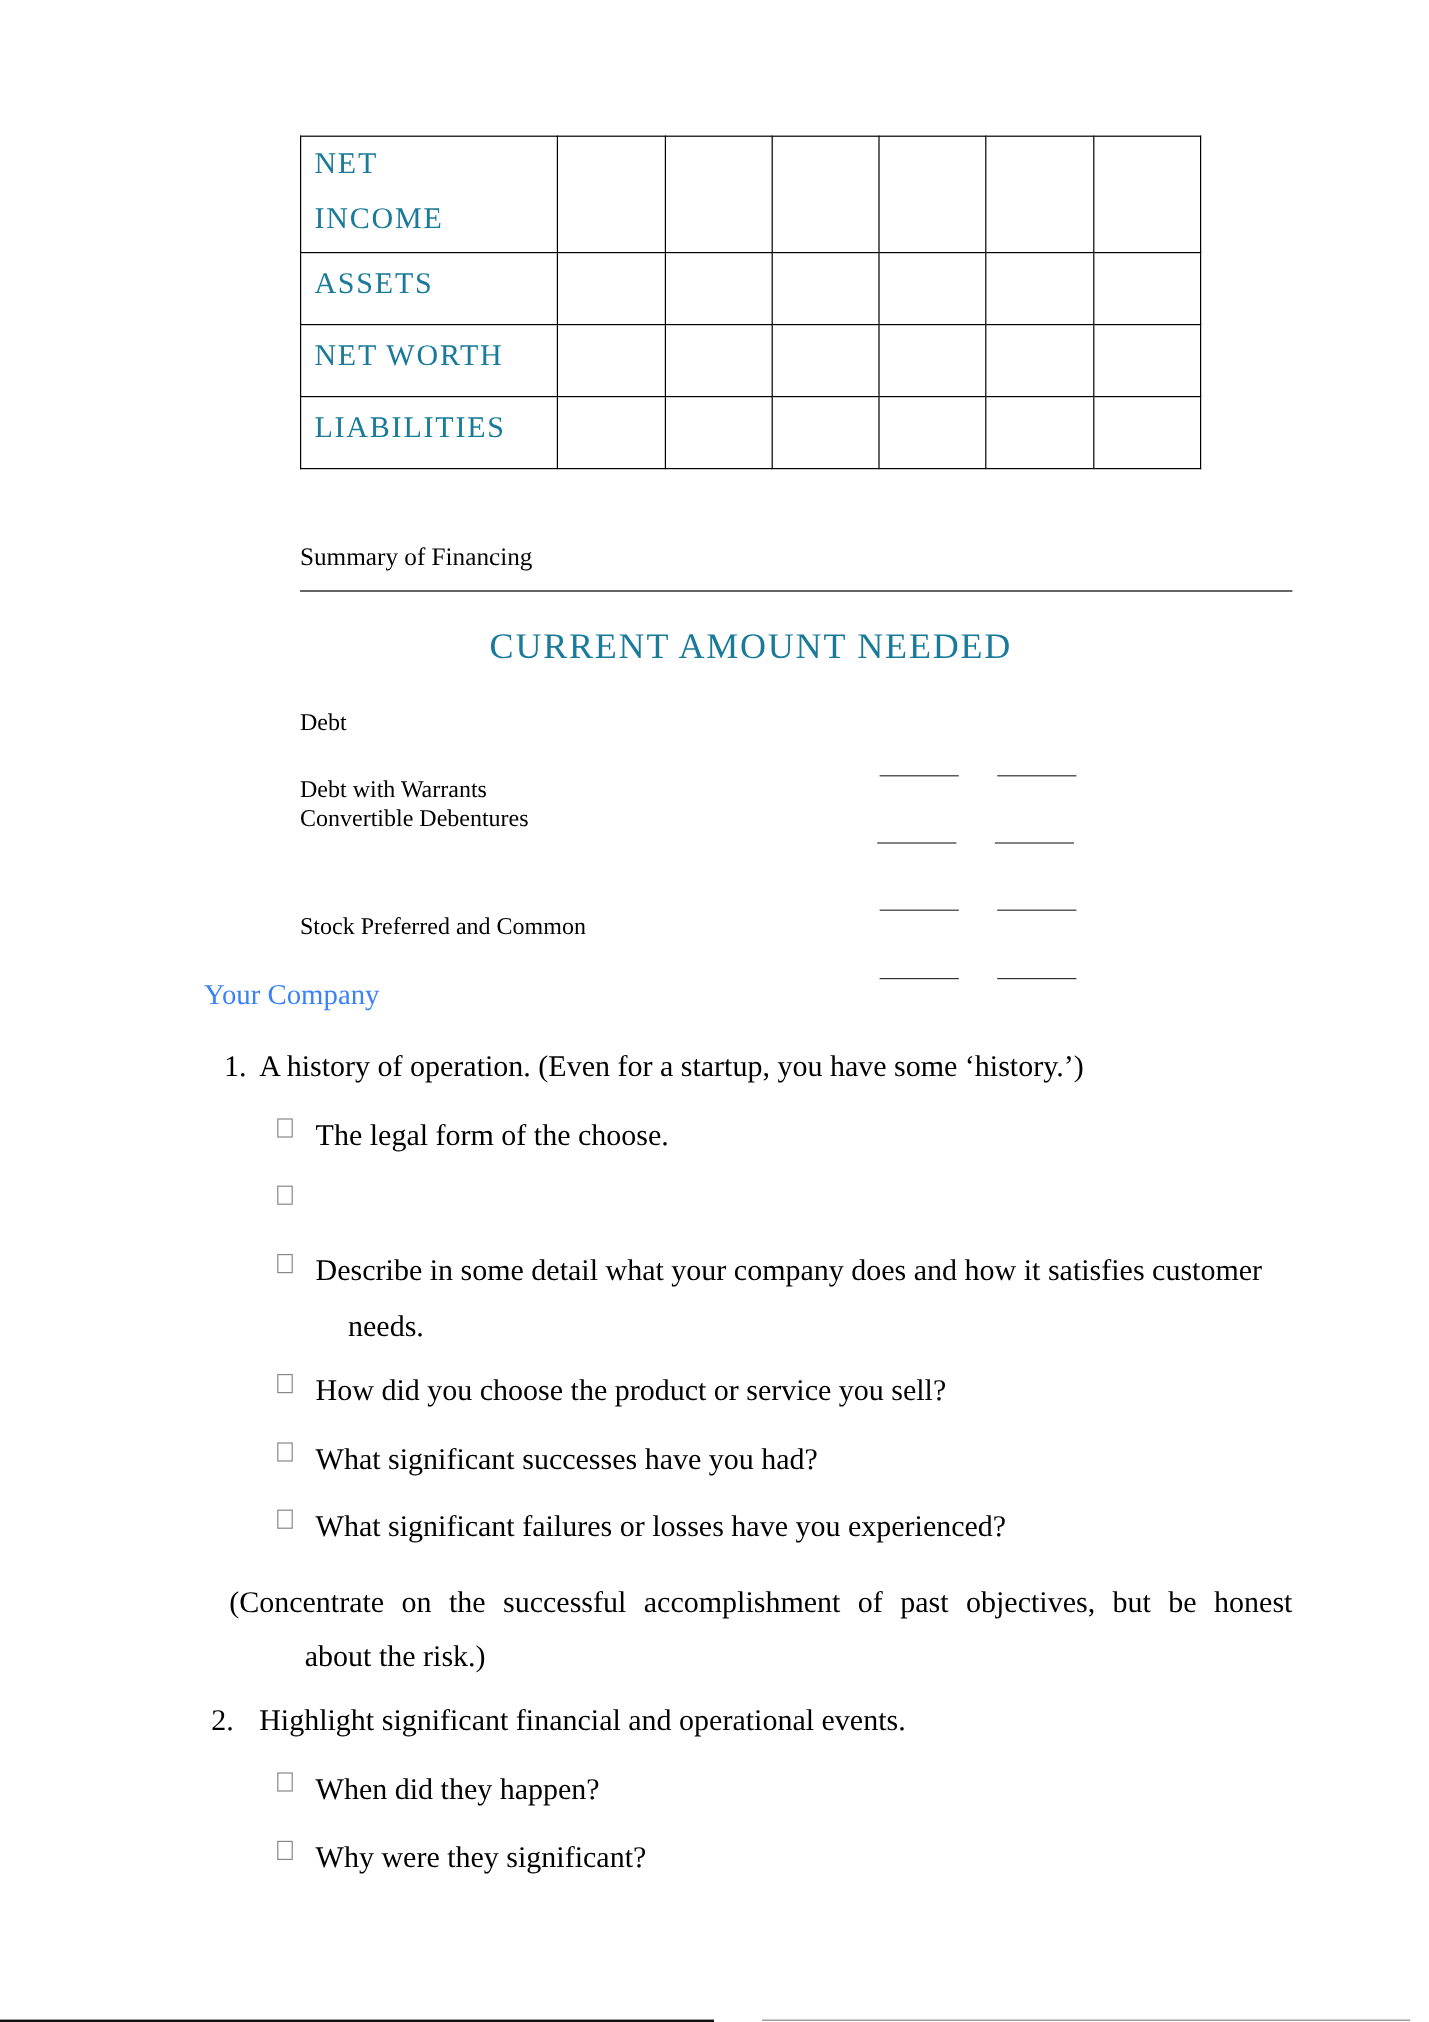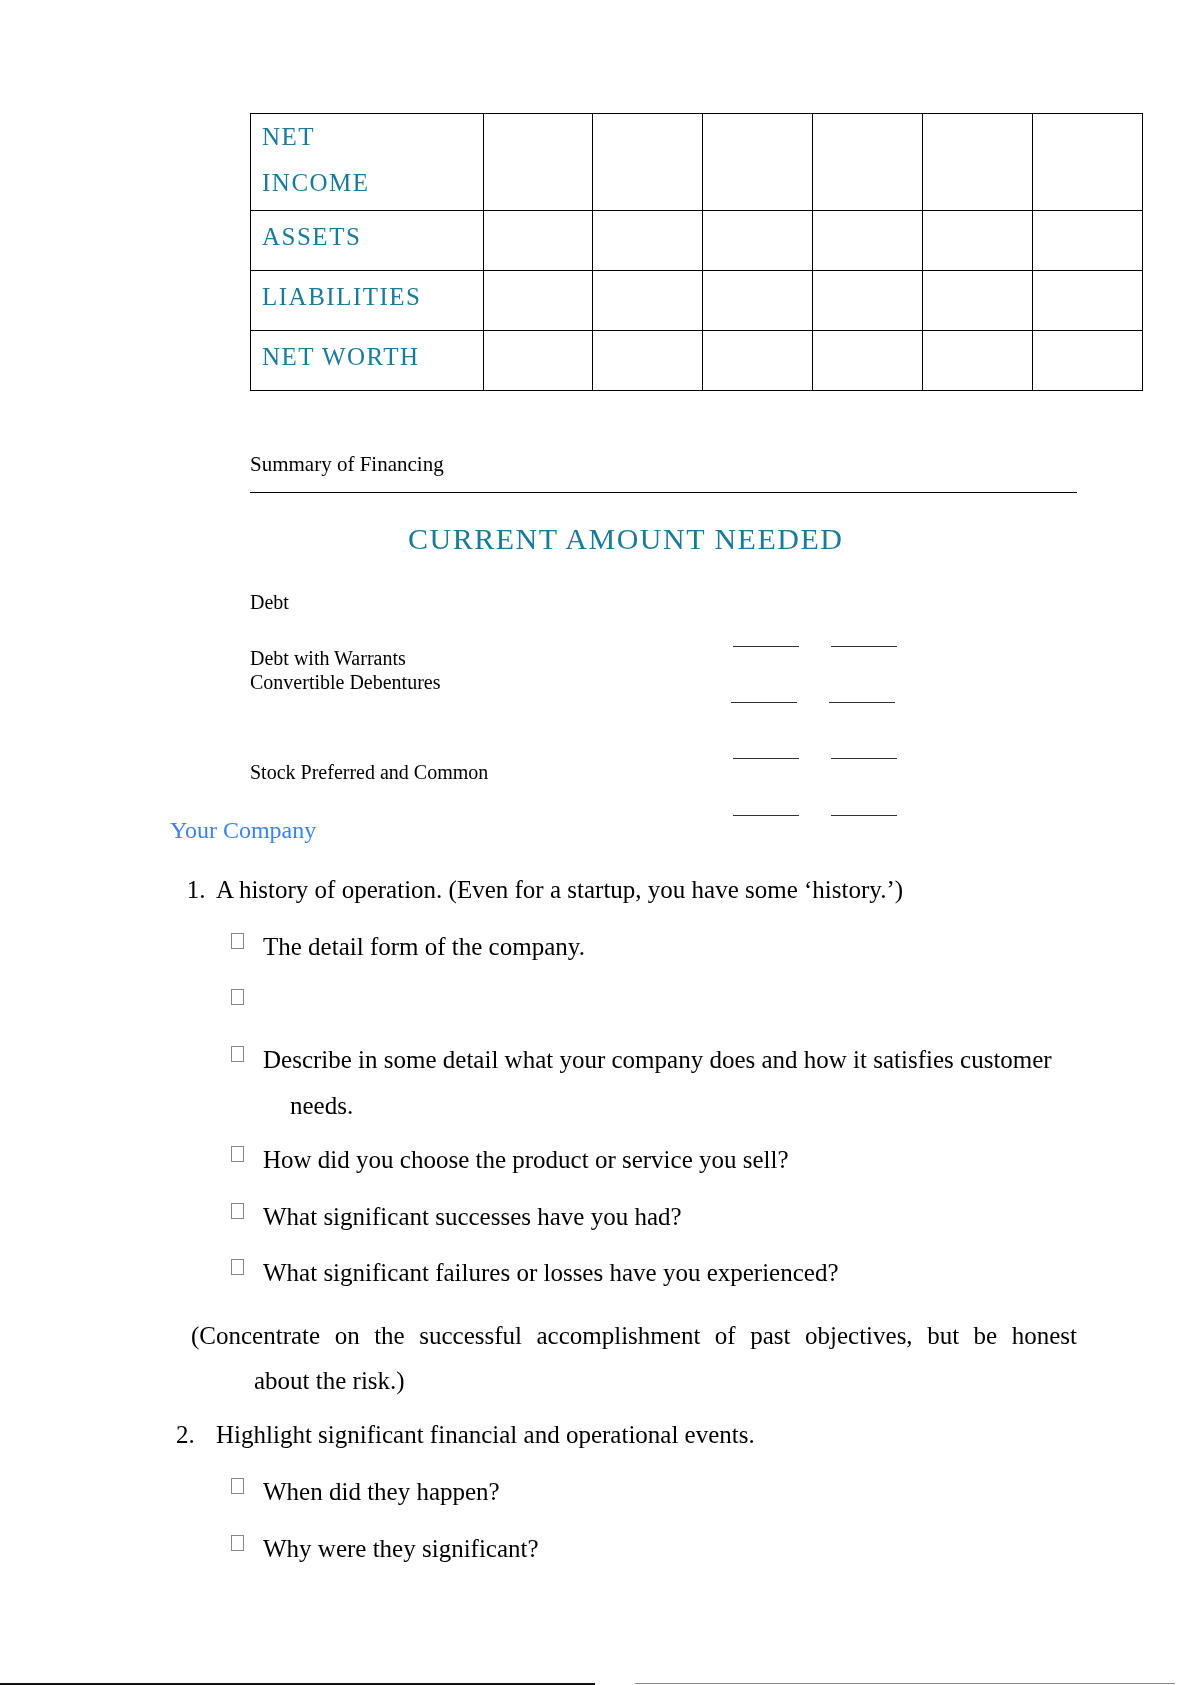--- a/index.html
+++ b/index.html
@@ -3,21 +3,21 @@
   <meta charset="utf-8">
   <style>
     html, body { margin: 0; padding: 0; background: #ffffff; }
     body {
       width: 1191px; height: 1685px; position: relative; overflow: hidden;
       font-family: "Liberation Serif", serif; color: #000;
     }
     .teal { color: #1a7a99; letter-spacing: 1.5px; }
     .fin-table {
       position: absolute; left: 250px; top: 113px;
-      border-collapse: collapse; width: 893px; border-radius: 17px;
+      border-collapse: collapse; width: 751px; border-radius: 17px;
     }
     .fin-table td {
       border: 1.5px solid #000; vertical-align: top; padding: 0;
     }
     .fin-table td.label {
       width: 198px; padding: 3px 10px 0 11px;
       font-size: 25px; line-height: 46px;
     }
     .fin-table td.cell { width: 103px; }
     .row-ni td { height: 96px; }
@@ -92,30 +92,30 @@
   <tr class="row-std">
     <td class="label teal">ASSETS</td>
     <td class="cell"></td>
     <td class="cell"></td>
     <td class="cell"></td>
     <td class="cell"></td>
     <td class="cell"></td>
     <td class="cell"></td>
   </tr>
   <tr class="row-std">
-    <td class="label teal">LIABILITIES</td>
+    <td class="label teal">NET WORTH</td>
     <td class="cell"></td>
     <td class="cell"></td>
     <td class="cell"></td>
     <td class="cell"></td>
     <td class="cell"></td>
     <td class="cell"></td>
   </tr>
   <tr class="row-std">
-    <td class="label teal">NET WORTH</td>
+    <td class="label teal">LIABILITIES</td>
     <td class="cell"></td>
     <td class="cell"></td>
     <td class="cell"></td>
     <td class="cell"></td>
     <td class="cell"></td>
     <td class="cell"></td>
   </tr>
 </tbody>
   </table>
 
@@ -143,21 +143,21 @@
   <span class="blank"></span><span class="blank"></span>
 </div>
 
 <div class="section-heading">Your Company</div>
 
 <div class="numbered" style="top:876px;text-align:center;">
   <span class="num">1.</span><span>A history of operation. (Even for a startup, you have some ‘history.’)</span>
 </div>
 
 <div class="bullet" style="top:924px;">
-  <span class="box"></span><span>The detail form of the company.</span>
+  <span class="box"></span><span>The legal form of the choose.</span>
 </div>
 <div class="bullet" style="top:980px;">
   <span class="box"></span>
 </div>
 <div class="bullet" style="top:1037px;">
   <span class="box"></span><span>Describe in some detail what your company does and how it satisfies customer</span>
   <span class="cont">needs.</span>
 </div>
 <div class="bullet" style="top:1137px;">
   <span class="box"></span><span>How did you choose the product or service you sell?</span>

